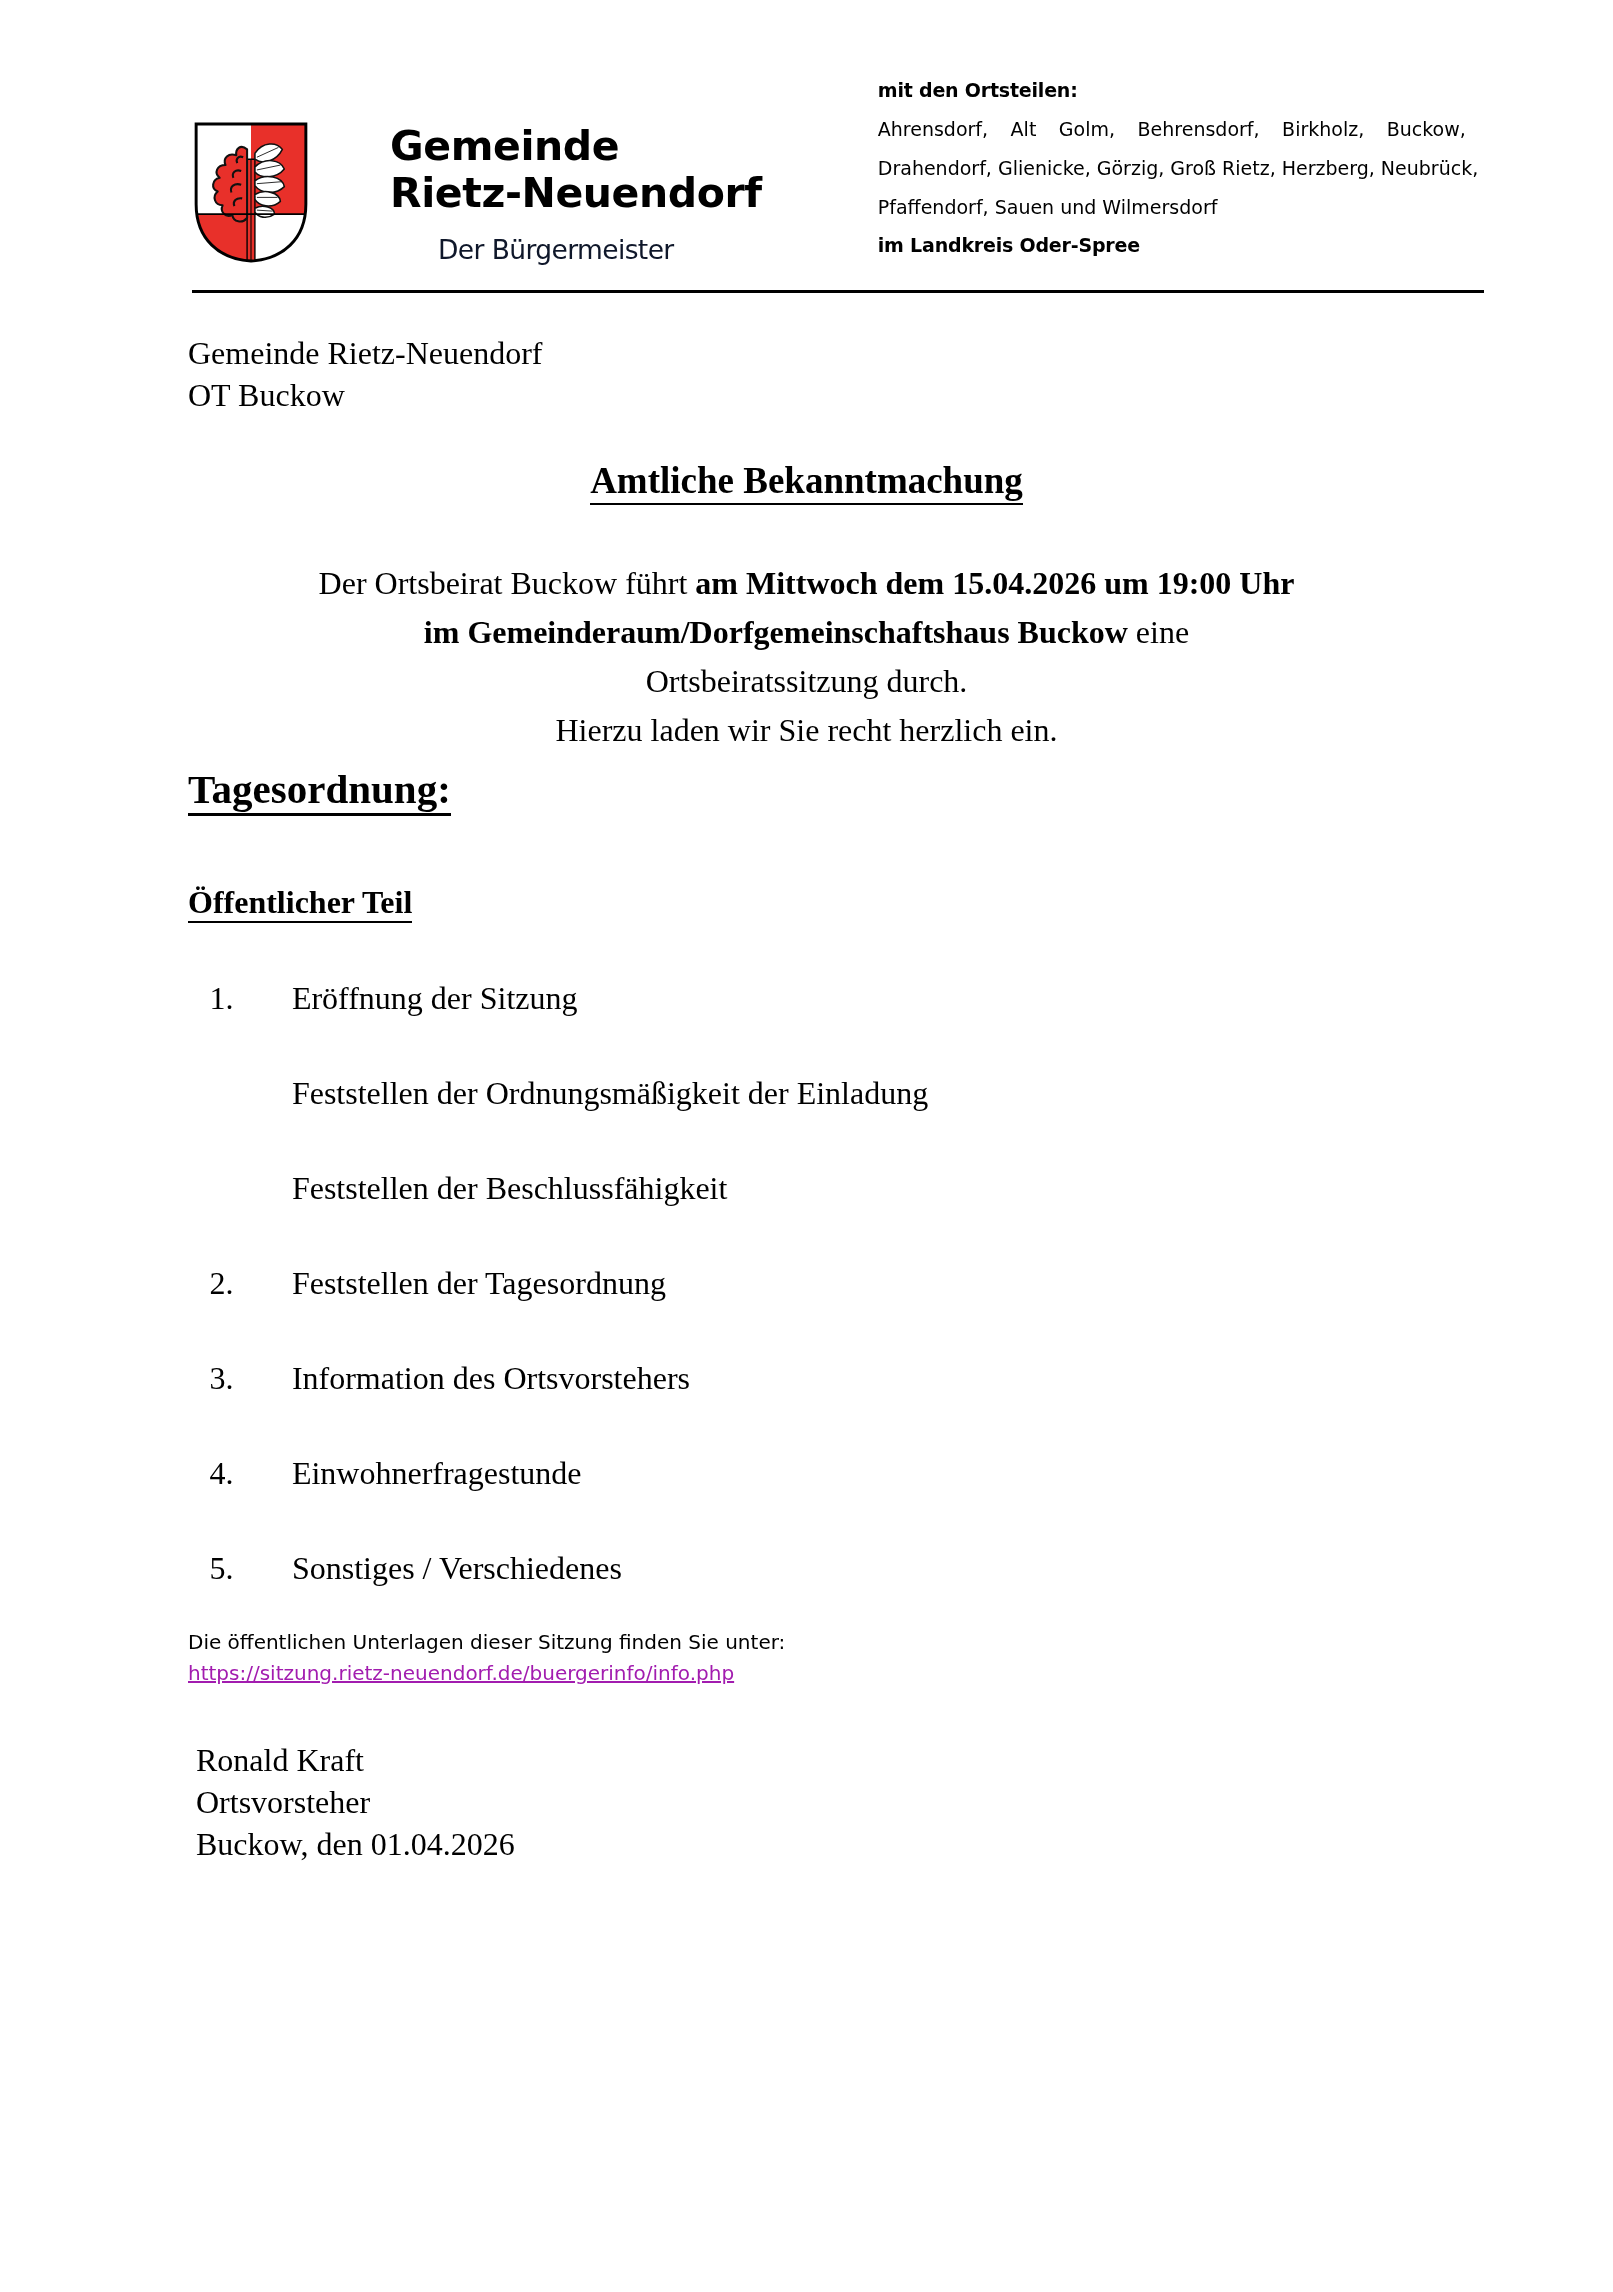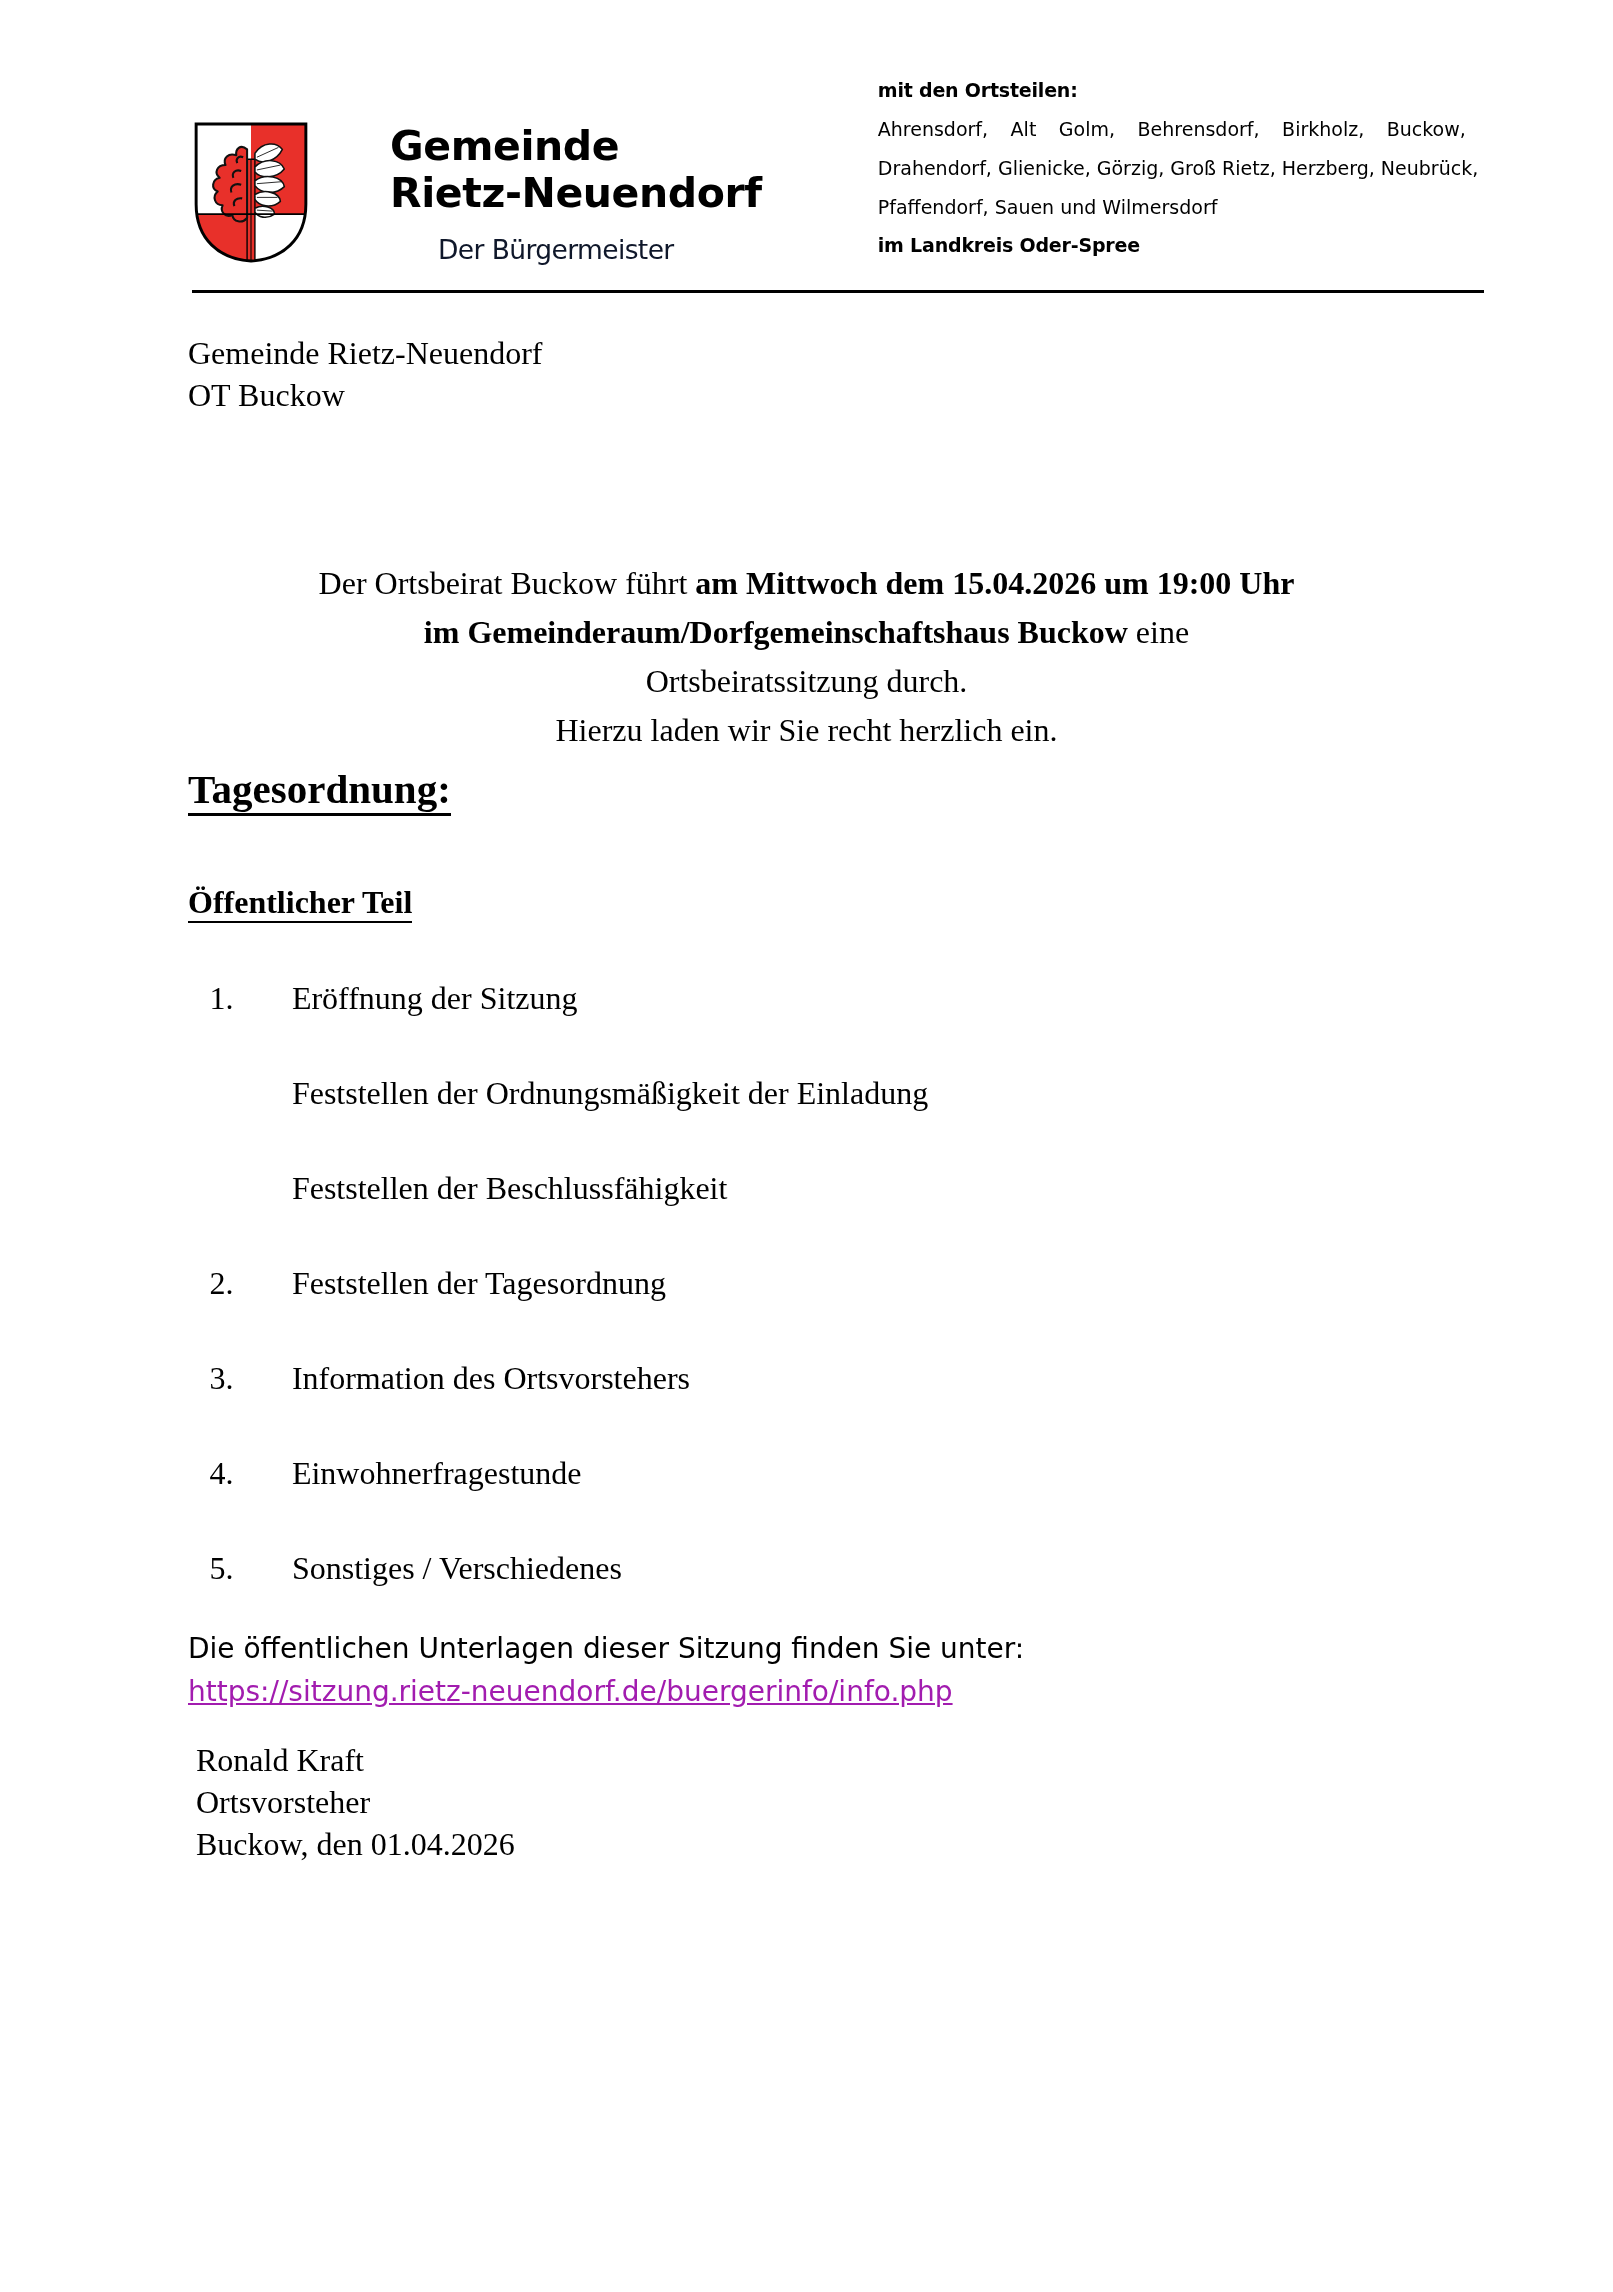--- a/index.html
+++ b/index.html
@@ -177,21 +177,21 @@
   .agenda-text {
     flex: 1 1 auto;
     padding-left: 5.9px;
   }
 
   .notice {
     position: absolute;
     left: 188px;
     top: 1627px;
     font-family: "DejaVu Sans", "Liberation Sans", sans-serif;
-    font-size: 28px;
+    font-size: 20px;
     line-height: 1.55;
   }
   .notice a {
     color: #a21caf;
     text-decoration: underline;
   }
 
   .signature {
     position: absolute;
     left: 196px;
@@ -269,20 +269,23 @@
     </div>
   </div>
 
   <div class="rule"></div>
 
   <div class="addr">
     <div>Gemeinde Rietz-Neuendorf</div>
     <div>OT Buckow</div>
   </div>
 
+  <div class="doc-title">
+    <span>Amtliche Bekanntmachung</span>
+  </div>
 
   <div class="intro">
     <div><span>Der Ortsbeirat Buckow führt </span><b>am Mittwoch dem 15.04.2026 um 19:00 Uhr</b></div>
     <div><b>im Gemeinderaum/Dorfgemeinschaftshaus Buckow</b><span> eine</span></div>
     <div>Ortsbeiratssitzung durch.</div>
     <div>Hierzu laden wir Sie recht herzlich ein.</div>
   </div>
 
   <div class="agenda-title">
     <span>Tagesordnung:</span>

